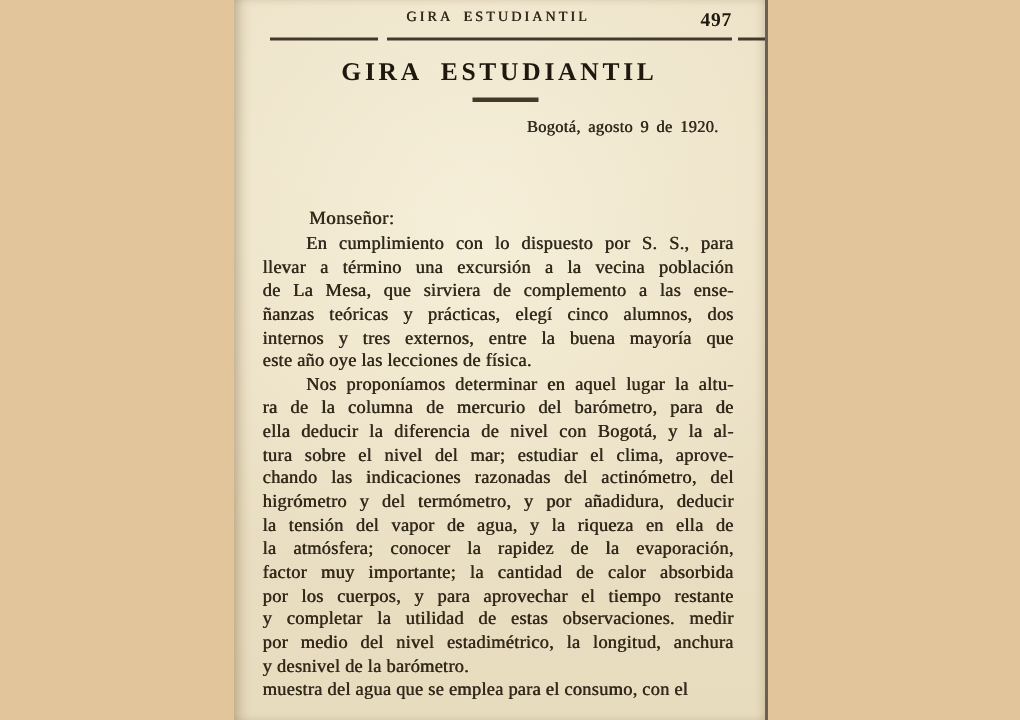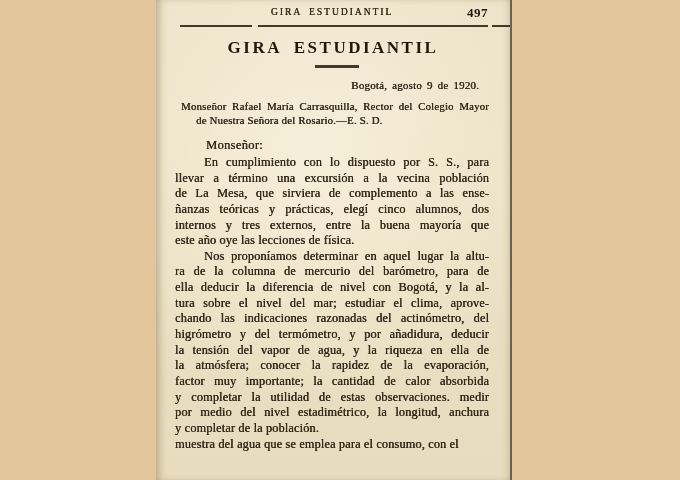--- a/index.html
+++ b/index.html
@@ -95,43 +95,40 @@
     <div class="head-rule">
       <span class="seg s1"></span><span class="seg s2"></span><span class="seg s3"></span>
     </div>
 
     <div class="title">GIRA ESTUDIANTIL</div>
 
     <div class="title-rule"></div>
 
     <div class="dateline txt">Bogotá, agosto 9 de 1920.</div>
 
-    <div class="recipient txt">
-      <div class="r1">Monseñor Rafael María Carrasquilla, Rector del Colegio Mayor</div>
-      <div class="r2">de Nuestra Señora del Rosario.—E. S. D.</div>
-    </div>
 
     <div class="salutation txt">Monseñor:</div>
 
     <div class="body-text txt" id="body-text">
         <div class="line para-first">En cumplimiento con lo dispuesto por S. S., para</div>
         <div class="line">llevar a término una excursión a la vecina población</div>
         <div class="line">de La Mesa, que sirviera de complemento a las ense-</div>
         <div class="line">ñanzas teóricas y prácticas, elegí cinco alumnos, dos</div>
         <div class="line">internos y tres externos, entre la buena mayoría que</div>
         <div class="line para-last">este año oye las lecciones de física.</div>
         <div class="line para-first">Nos proponíamos determinar en aquel lugar la altu-</div>
         <div class="line">ra de la columna de mercurio del barómetro, para de</div>
         <div class="line">ella deducir la diferencia de nivel con Bogotá, y la al-</div>
         <div class="line">tura sobre el nivel del mar; estudiar el clima, aprove-</div>
         <div class="line">chando las indicaciones razonadas del actinómetro, del</div>
         <div class="line">higrómetro y del termómetro, y por añadidura, deducir</div>
         <div class="line">la tensión del vapor de agua, y la riqueza en ella de</div>
         <div class="line">la atmósfera; conocer la rapidez de la evaporación,</div>
         <div class="line">factor muy importante; la cantidad de calor absorbida</div>
+        <div class="line">por los cuerpos, y para aprovechar el tiempo restante</div>
         <div class="line">y completar la utilidad de estas observaciones. medir</div>
         <div class="line">por medio del nivel estadimétrico, la longitud, anchura</div>
-        <div class="line para-last">y completar de la población.</div>
+        <div class="line para-last">y desnivel de la barómetro.</div>
         <div class="line para-last">muestra del agua que se emplea para el consumo, con el</div>
       </div>
 
   </div>
 </div>
 
 </body></html>

